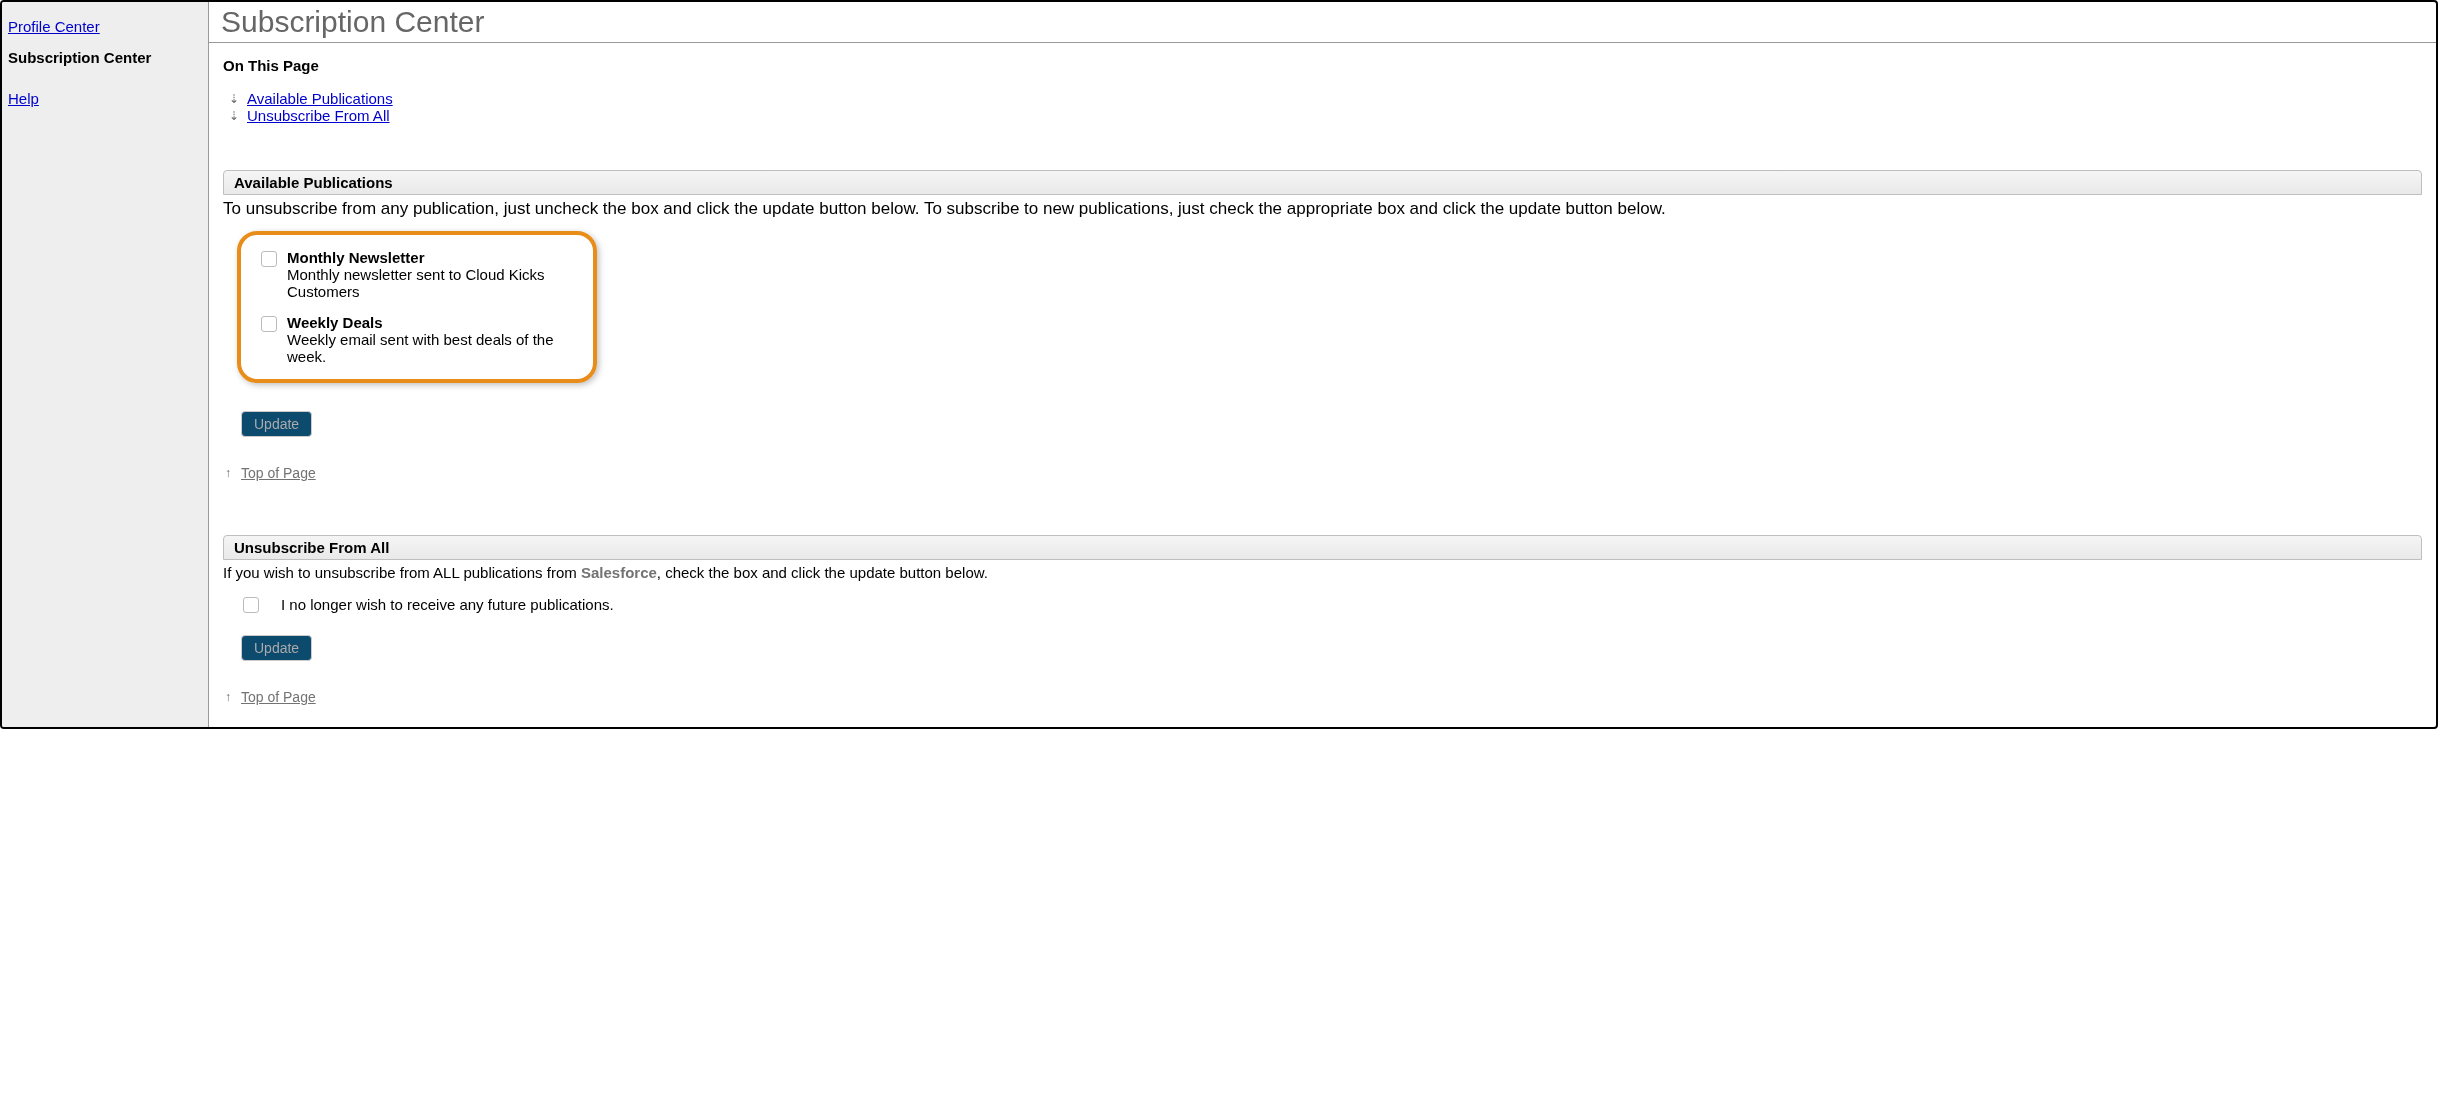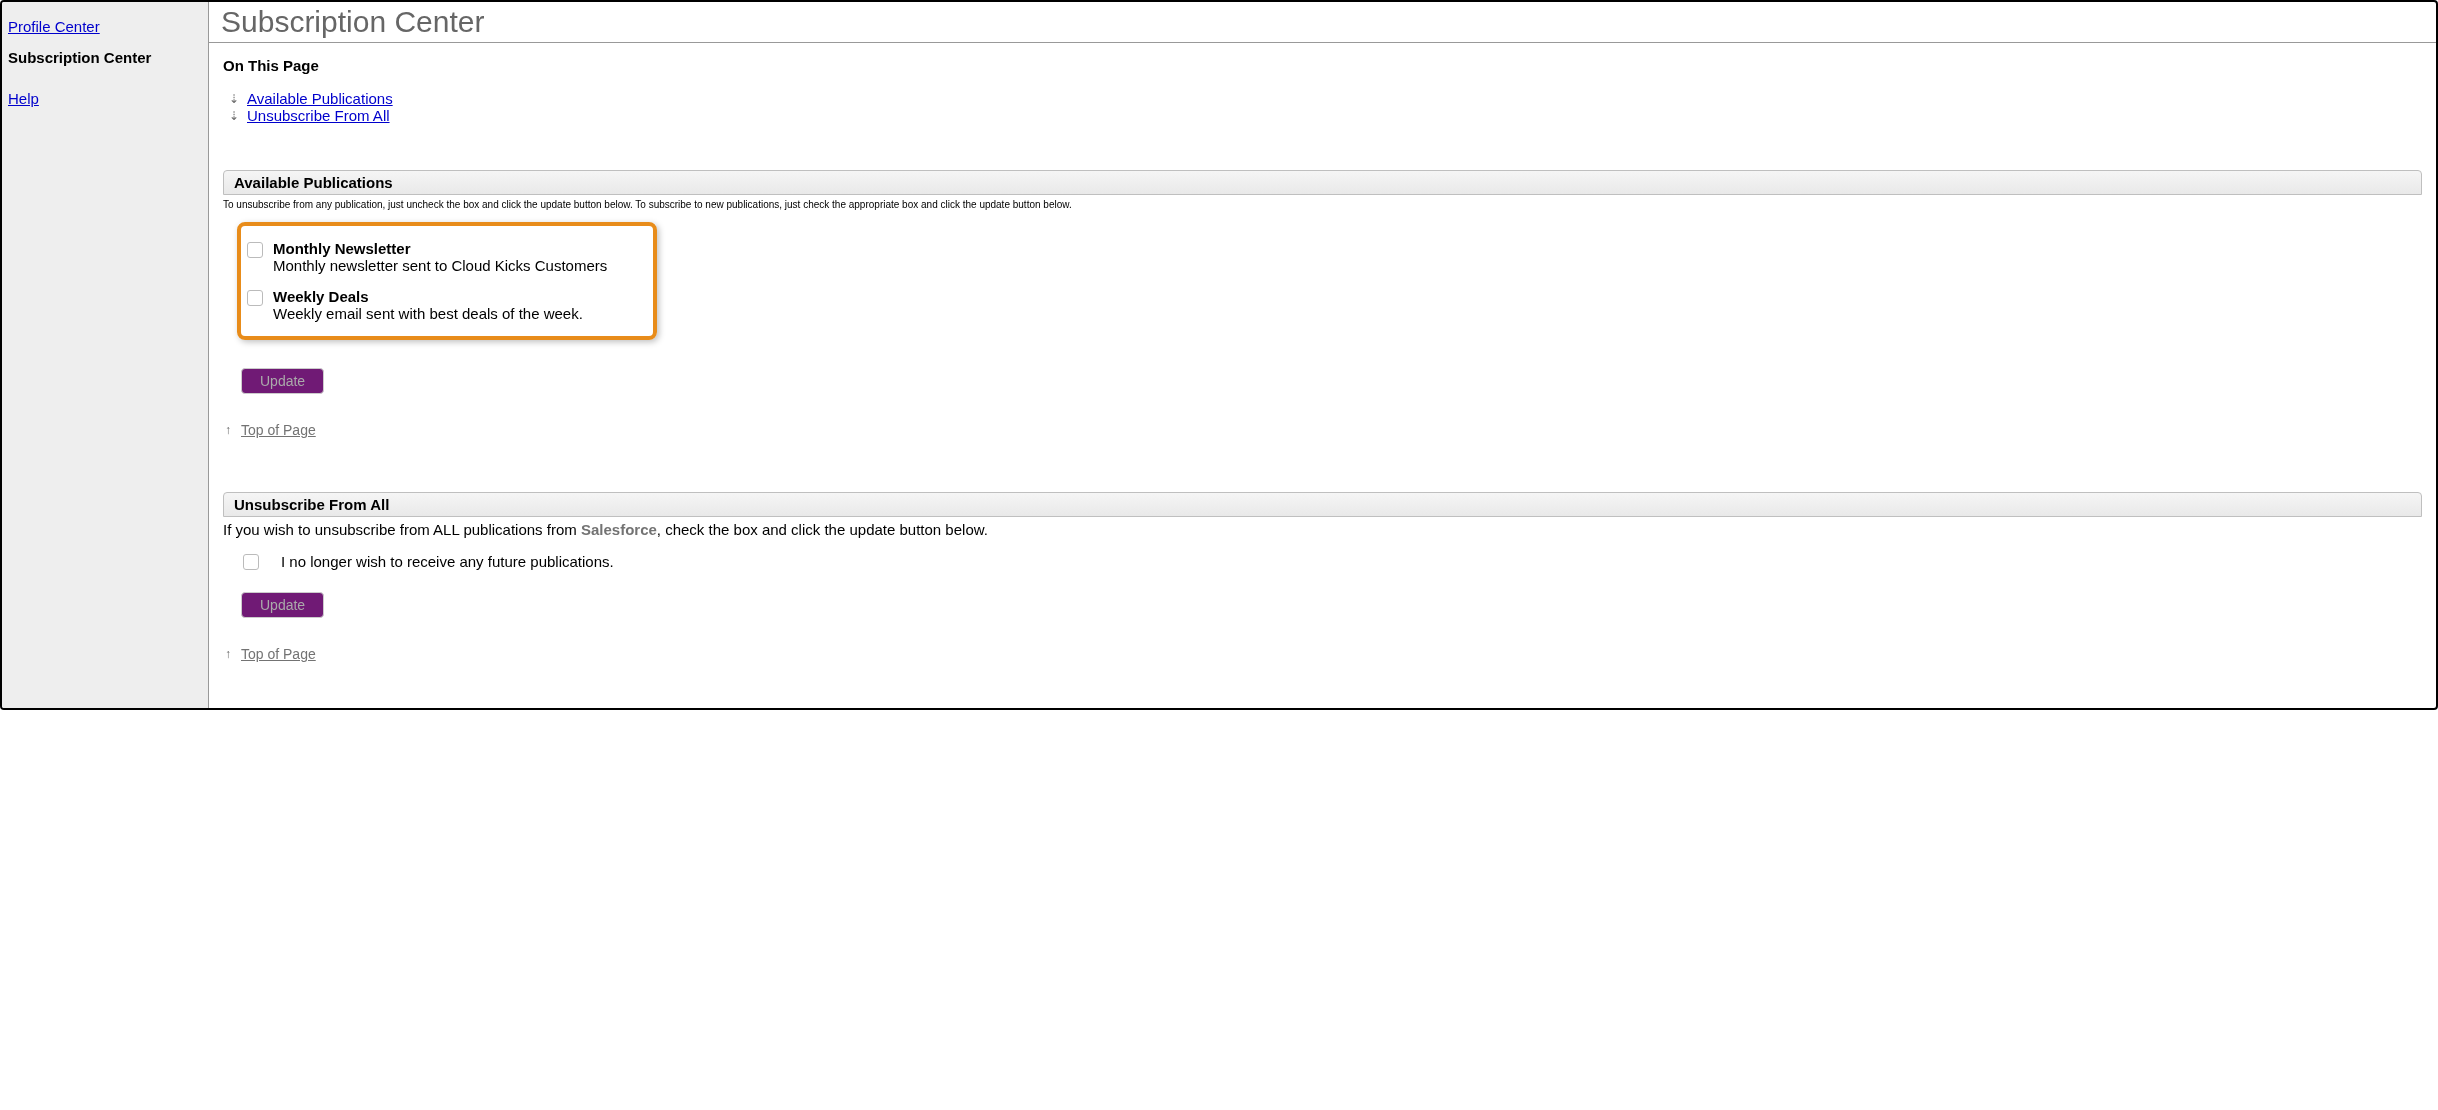--- a/index.html
+++ b/index.html
@@ -91,29 +91,29 @@
     }
     .section-header {
       background: linear-gradient(#f5f5f5, #e9e9e9);
       border: 1px solid #bfbfbf;
       border-radius: 4px 4px 0 0;
       padding: 3px 10px;
       font-weight: bold;
       font-size: 15px;
     }
     .section-desc {
-      font-size: 10px;
+      font-size: 17px;
       padding: 4px 0 6px 0;
     }
     .highlight-box {
       border: 4px solid #e88c1a;
-      border-radius: 8px;
+      border-radius: 20px;
       box-shadow: 2px 2px 6px rgba(0,0,0,0.25);
-      padding: 14px 12px 10px 6px;
-      width: 420px;
+      padding: 14px 12px 10px 20px;
+      width: 360px;
       margin: 6px 0 10px 14px;
     }
     .pub-row {
       display: flex;
       align-items: flex-start;
       gap: 10px;
       margin-bottom: 14px;
     }
     .pub-row:last-child {
       margin-bottom: 4px;
@@ -130,24 +130,24 @@
     }
     .pub-title {
       font-weight: bold;
       font-size: 15px;
     }
     .pub-desc {
       font-size: 15px;
     }
     .update-btn {
       margin: 18px 0 6px 18px;
-      padding: 4px 18px;
+      padding: 4px 12px;
       border: 1px solid #ccc;
       border-radius: 4px;
-      background: #701a75;
+      background: #0c4a6e;
       color: #aaa;
       font-size: 14px;
       cursor: pointer;
     }
     .top-of-page-row {
       display: flex;
       align-items: center;
       gap: 6px;
       margin-top: 22px;
       margin-bottom: 8px;

